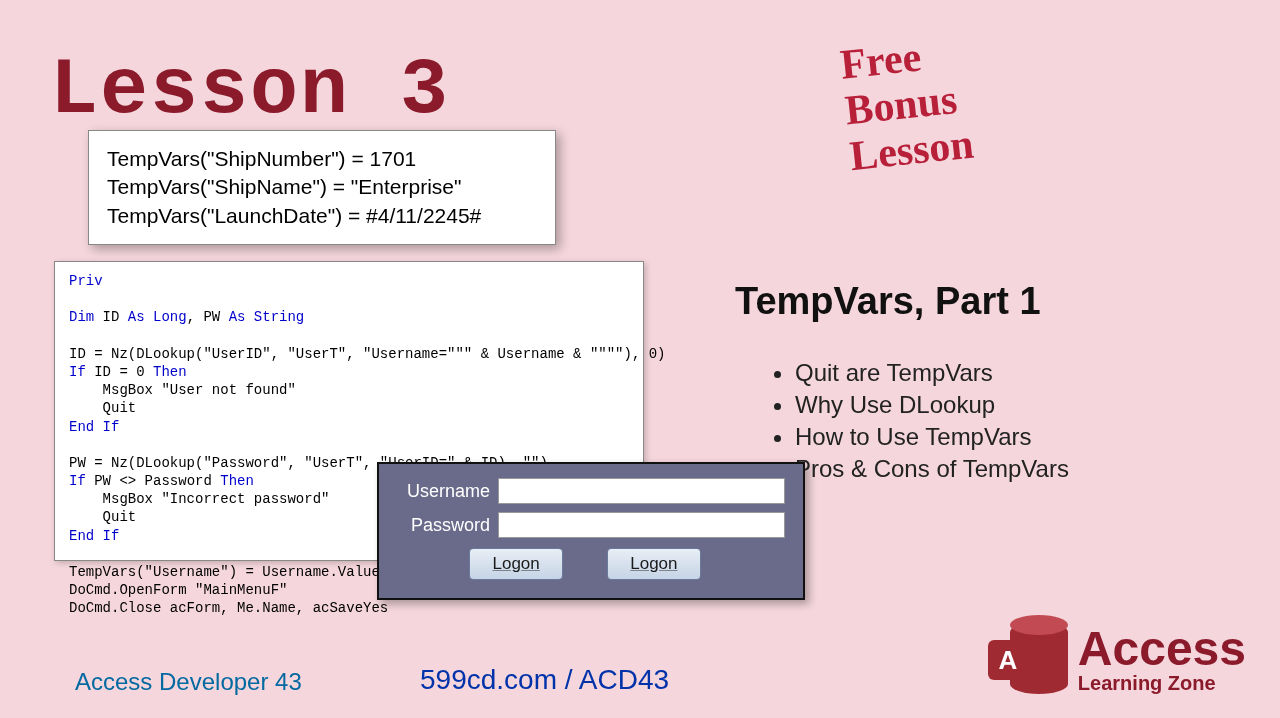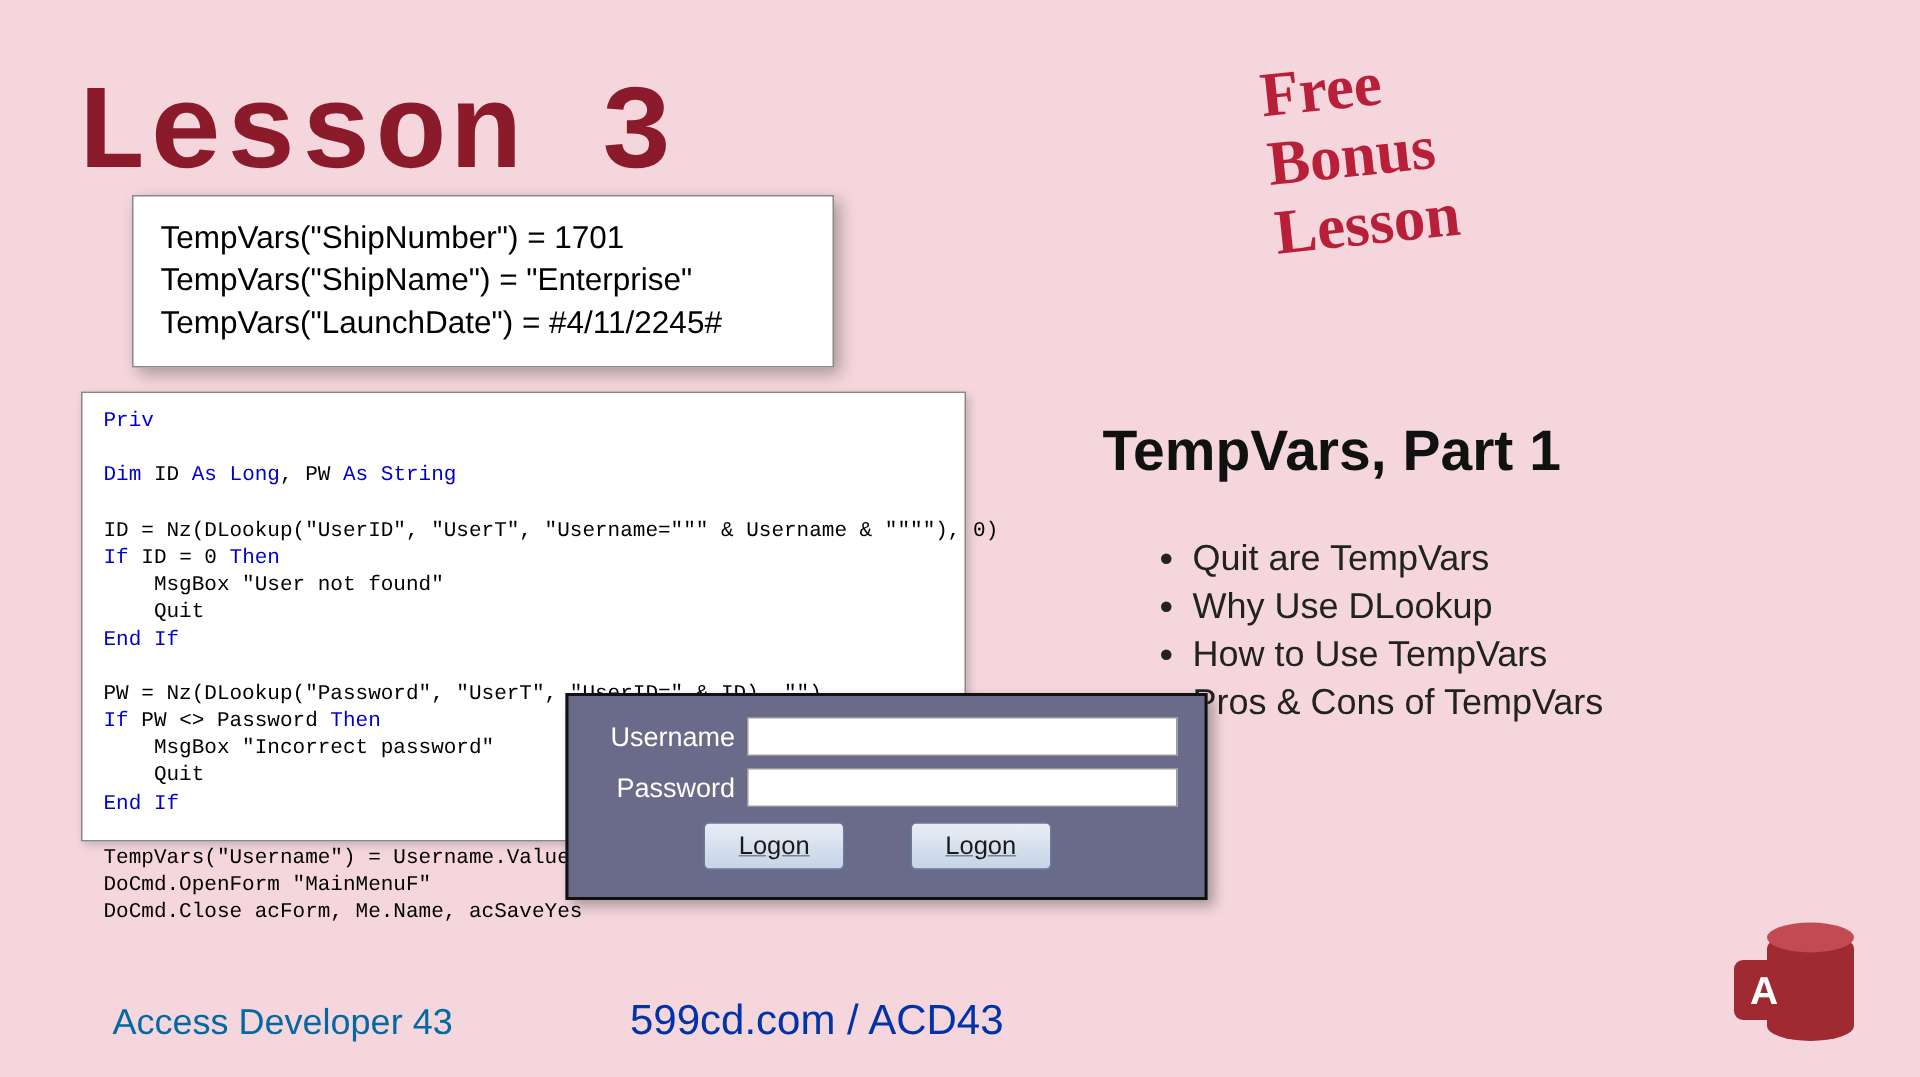--- a/index.html
+++ b/index.html
@@ -261,13 +261,17 @@
 </ul>
 
 <div class="footer-left">Access Developer 43</div>
 <div class="footer-mid">599cd.com / ACD43</div>
 
 <div class="logo-wrap">
   <div class="access-icon">
     <div class="db-cyl"></div>
     <div class="a-badge">A</div>
   </div>
+  <div class="logo-text">
+    <div class="big">Access</div>
+    <div class="small">Learning Zone</div>
+  </div>
 </div>
 
 </body></html>

